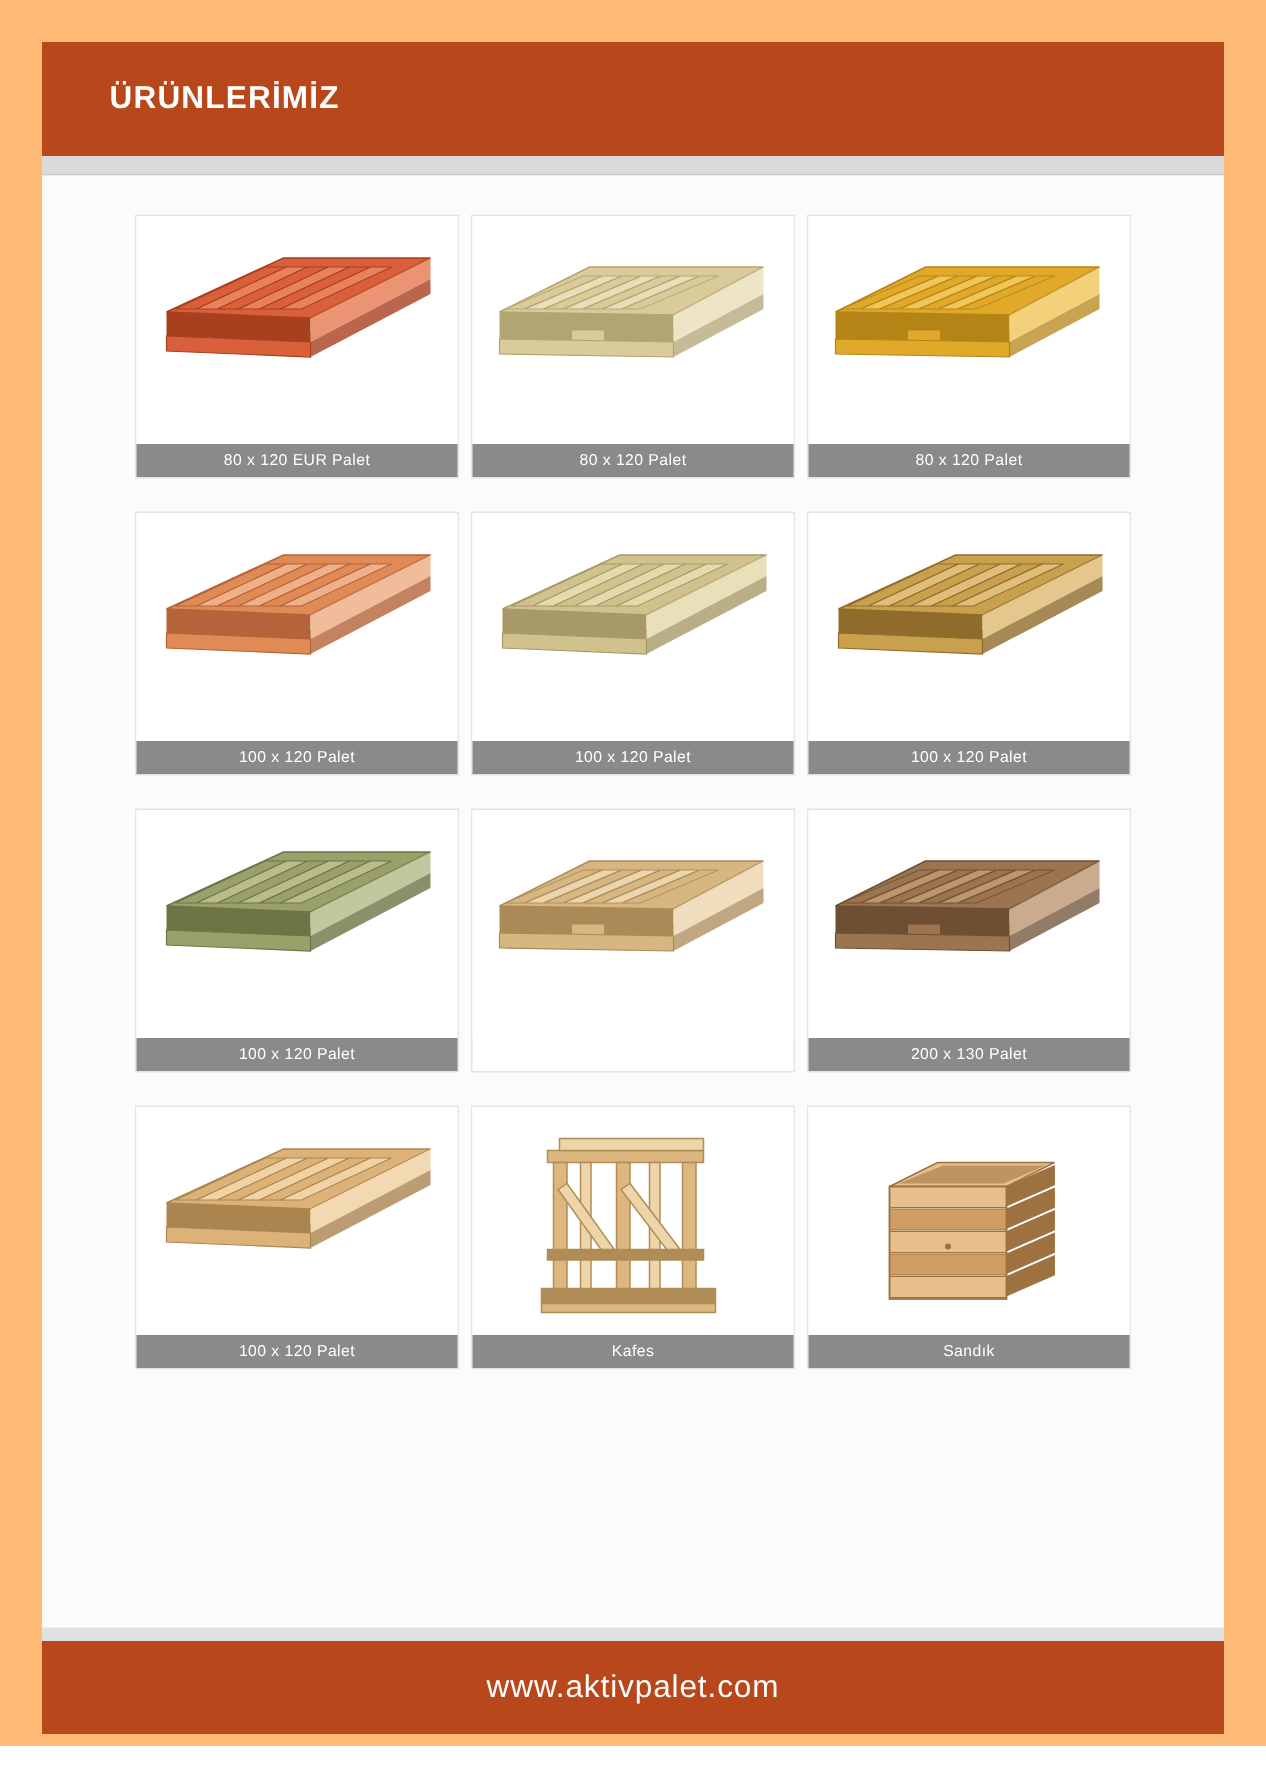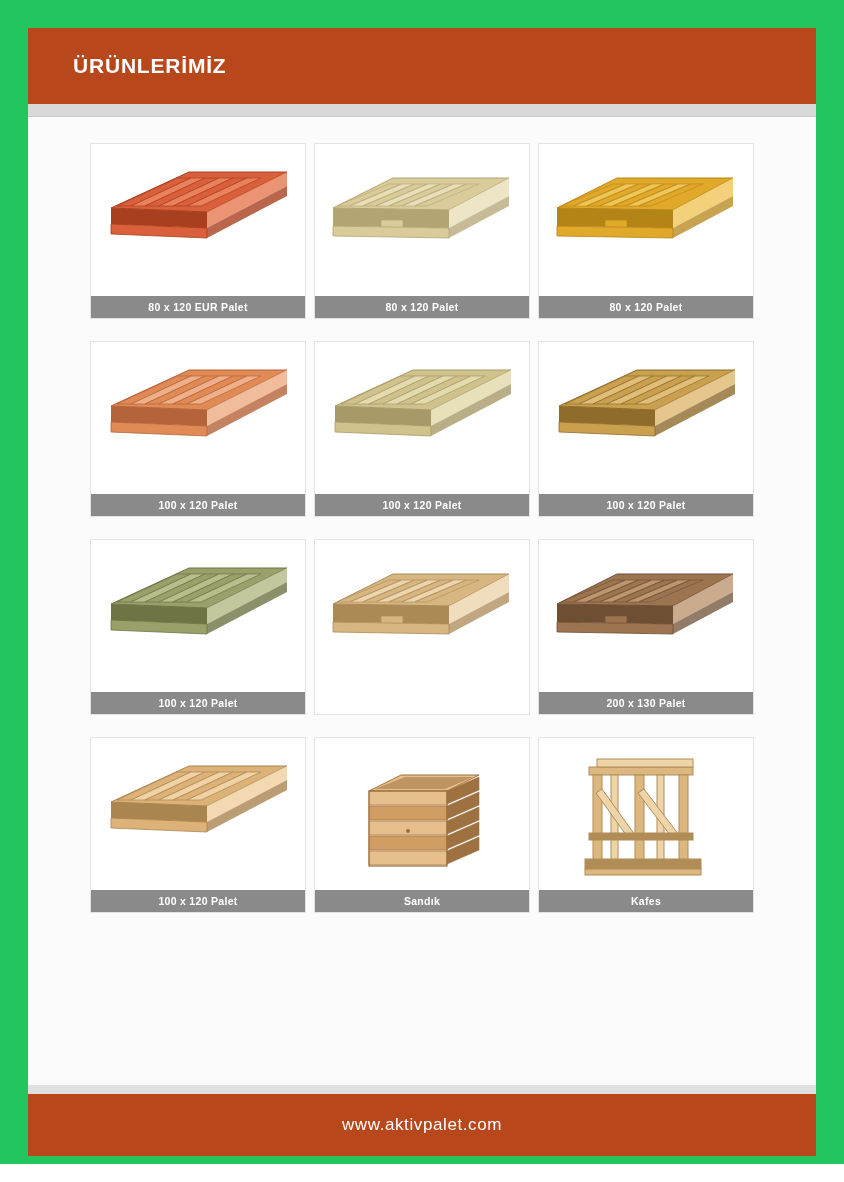--- a/index.html
+++ b/index.html
@@ -10,21 +10,21 @@
   body {
     width: 844px;
     height: 1182px;
     font-family: "Liberation Sans", sans-serif;
     -webkit-font-smoothing: antialiased;
   }
   .page {
     position: relative;
     width: 844px;
     height: 1164px;
-    background: #22c55e;
+    background: #fdba74;
     box-sizing: border-box;
     padding: 28px 28px 26px 28px;
   }
   .sheet {
     position: relative;
     width: 788px;
     height: 1128px;
     background: #ffffff;
     display: flex;
     flex-direction: column;
@@ -86,21 +86,21 @@
     justify-content: center;
     background: #ffffff;
     overflow: hidden;
   }
   .thumb svg { display: block; }
   .caption {
     height: 22px;
     background: #8a8a8a;
     color: #ffffff;
     font-size: 10.5px;
-    font-weight: bold;
+    font-weight: normal;
     letter-spacing: 0.3px;
     display: flex;
     align-items: center;
     justify-content: center;
   }
 
   
   .footer-gap {
     flex: 1 1 auto;
     background: #fbfbfb;
@@ -114,21 +114,21 @@
   .footer {
     height: 62px;
     background: #b8471c;
     display: flex;
     align-items: center;
     justify-content: center;
     flex: 0 0 auto;
   }
   .footer-url {
     color: #ffffff;
-    font-size: 17px;
+    font-size: 21px;
     letter-spacing: 0.6px;
   }
 </style>
 </head>
 <body>
 
 <div class="page">
   <div class="sheet">
 
     <div class="header">
@@ -367,59 +367,59 @@
       <polygon points="4,52 100,56 100,66 4,62" fill="#dcb279" stroke="#ab8550" stroke-width="0.8"></polygon>
       <polygon points="100,56 180,14 180,24 100,66" fill="#ab8550" opacity="0.8"></polygon>
     </g>
   </svg>
             </div>
             <div class="caption">100 x 120 Palet</div>
           </div>
           <div class="card">
             <div class="thumb">
               <svg width="150" height="130" viewBox="0 0 150 130">
+    <g stroke="#b08d56" stroke-width="1" fill="#dcb77f">
+      <rect x="18" y="18" width="104" height="8"></rect>
+      <rect x="26" y="10" width="96" height="8" fill="#eed4a9"></rect>
+      <rect x="22" y="26" width="9" height="90"></rect>
+      <rect x="64" y="26" width="9" height="90"></rect>
+      <rect x="108" y="26" width="9" height="90"></rect>
+      <rect x="40" y="26" width="7" height="86" fill="#eed4a9"></rect>
+      <rect x="86" y="26" width="7" height="86" fill="#eed4a9"></rect>
+      <polygon points="31,40 64,86 58,90 25,44" fill="#eed4a9"></polygon>
+      <polygon points="73,40 108,86 102,90 67,44" fill="#eed4a9"></polygon>
+      <rect x="18" y="84" width="104" height="7" fill="#b08d56"></rect>
+      <rect x="14" y="110" width="116" height="10" fill="#b08d56"></rect>
+      <rect x="14" y="120" width="116" height="6" fill="#dcb77f"></rect>
+    </g>
+  </svg>
+            </div>
+            <div class="caption">Kafes</div>
+          </div>
+          <div class="card">
+            <div class="thumb">
+              <svg width="150" height="130" viewBox="0 0 150 130">
     <polygon points="22,42 54,26 132,26 100,42" fill="#e6bf8c" stroke="#9d7140" stroke-width="1"></polygon>
     <polygon points="28,40 58,28 126,28 98,40" fill="#9d7140" opacity="0.55"></polygon>
     <rect x="22" y="42" width="78" height="14" fill="#e6bf8c" stroke="#9d7140" stroke-width="0.7"></rect>
                 <rect x="22" y="57" width="78" height="14" fill="#d09e62" stroke="#9d7140" stroke-width="0.7"></rect>
                 <rect x="22" y="72" width="78" height="14" fill="#e6bf8c" stroke="#9d7140" stroke-width="0.7"></rect>
                 <rect x="22" y="87" width="78" height="14" fill="#d09e62" stroke="#9d7140" stroke-width="0.7"></rect>
                 <rect x="22" y="102" width="78" height="14" fill="#e6bf8c" stroke="#9d7140" stroke-width="0.7"></rect>
     <polygon points="100,42 132,28 132,41 100,55" fill="#9d7140" stroke="#9d7140" stroke-width="0.6"></polygon>
                 <polygon points="100,57 132,43 132,56 100,70" fill="#9d7140" stroke="#9d7140" stroke-width="0.6"></polygon>
                 <polygon points="100,72 132,58 132,71 100,85" fill="#9d7140" stroke="#9d7140" stroke-width="0.6"></polygon>
                 <polygon points="100,87 132,73 132,86 100,100" fill="#9d7140" stroke="#9d7140" stroke-width="0.6"></polygon>
                 <polygon points="100,102 132,88 132,101 100,115" fill="#9d7140" stroke="#9d7140" stroke-width="0.6"></polygon>
     <rect x="22" y="42" width="78" height="75" fill="none" stroke="#9d7140" stroke-width="1.2"></rect>
     <circle cx="61" cy="82" r="2" fill="#9d7140"></circle>
   </svg>
             </div>
             <div class="caption">Sandık</div>
           </div>
-          <div class="card">
-            <div class="thumb">
-              <svg width="150" height="130" viewBox="0 0 150 130">
-    <g stroke="#b08d56" stroke-width="1" fill="#dcb77f">
-      <rect x="18" y="18" width="104" height="8"></rect>
-      <rect x="26" y="10" width="96" height="8" fill="#eed4a9"></rect>
-      <rect x="22" y="26" width="9" height="90"></rect>
-      <rect x="64" y="26" width="9" height="90"></rect>
-      <rect x="108" y="26" width="9" height="90"></rect>
-      <rect x="40" y="26" width="7" height="86" fill="#eed4a9"></rect>
-      <rect x="86" y="26" width="7" height="86" fill="#eed4a9"></rect>
-      <polygon points="31,40 64,86 58,90 25,44" fill="#eed4a9"></polygon>
-      <polygon points="73,40 108,86 102,90 67,44" fill="#eed4a9"></polygon>
-      <rect x="18" y="84" width="104" height="7" fill="#b08d56"></rect>
-      <rect x="14" y="110" width="116" height="10" fill="#b08d56"></rect>
-      <rect x="14" y="120" width="116" height="6" fill="#dcb77f"></rect>
-    </g>
-  </svg>
-            </div>
-            <div class="caption">Kafes</div>
-          </div>
         </div>
       <div class="footer-gap"></div>
     </div>
 
     <div class="footer-rule"></div>
     <div class="footer">
       <div class="footer-url">www.aktivpalet.com</div>
     </div>
 
   </div>

